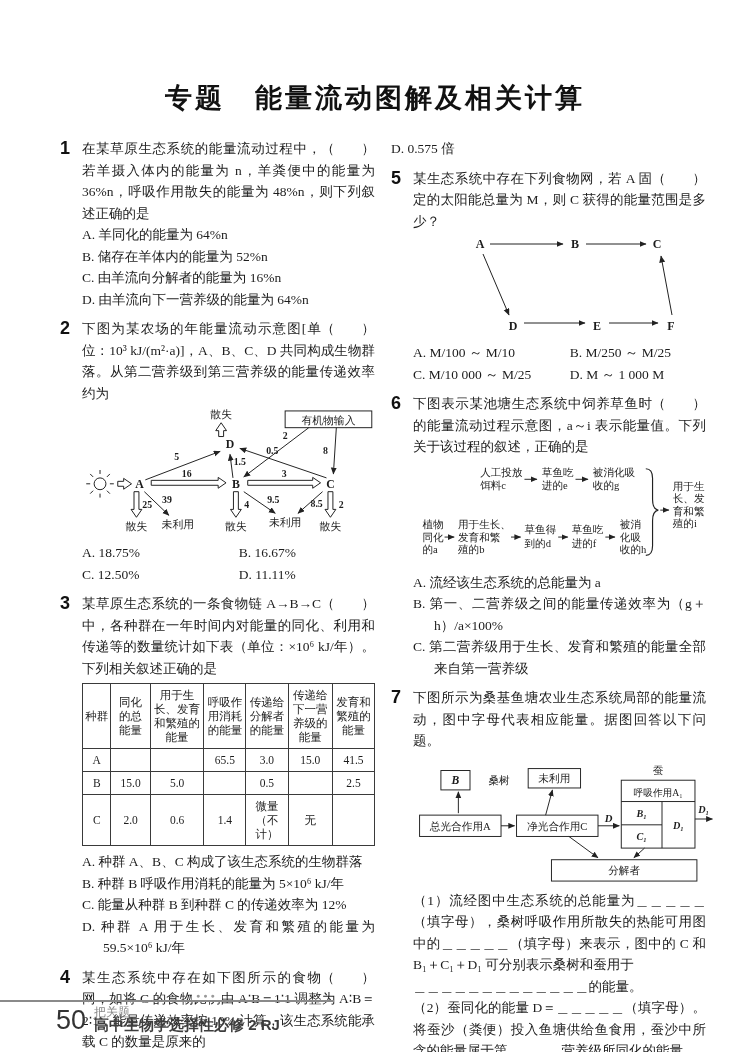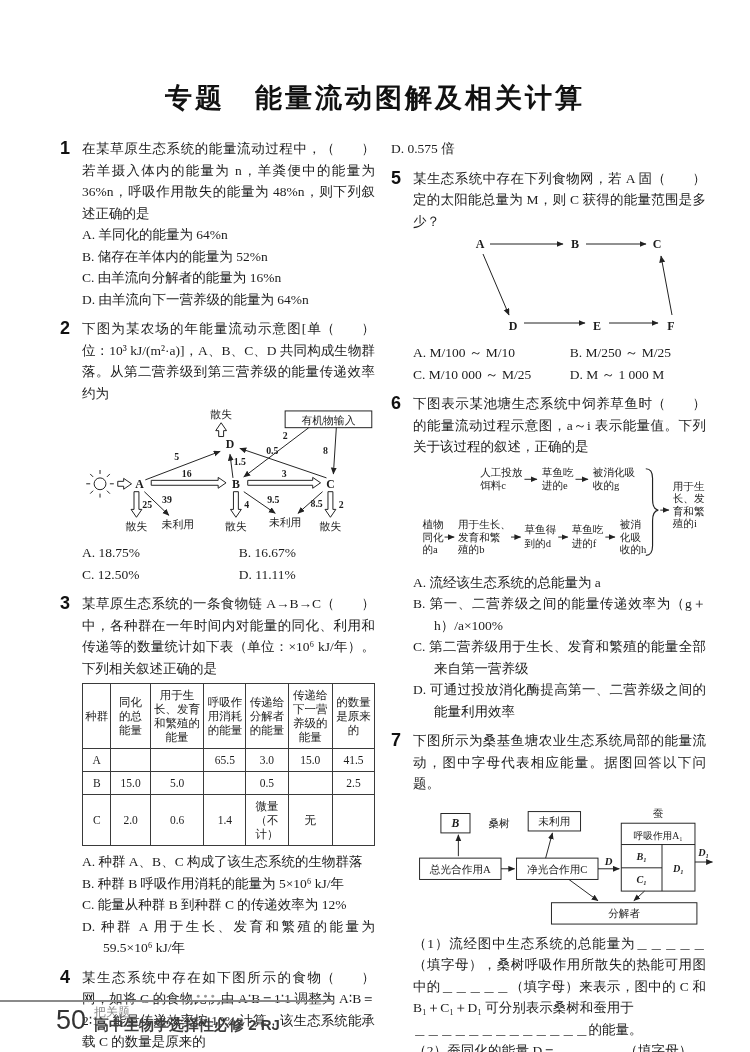--- a/index.html
+++ b/index.html
@@ -169,21 +169,21 @@
               <col style="width:44px">
           </colgroup>
           <tbody>
               <tr>
             <td>种群</td>
             <td>同化的总能量</td>
             <td>用于生长、发育和繁殖的能量</td>
             <td>呼吸作用消耗的能量</td>
             <td>传递给分解者的能量</td>
             <td>传递给下一营养级的能量</td>
-            <td>的数量是原来的</td>
+            <td>发育和繁殖的能量</td>
           </tr>
           <tr>
             <td>A</td>
             <td></td>
             <td></td>
             <td>65.5</td>
             <td>3.0</td>
             <td>15.0</td>
             <td>41.5</td>
           </tr>
@@ -319,21 +319,20 @@
               <text x="264" y="43">长、发</text>
               <text x="264" y="56">育和繁</text>
               <text x="264" y="69">殖的i</text>
             </g>
           </svg>
         </div>
 
         <div class="opt">A. 流经该生态系统的总能量为 a</div>
         <div class="opt">B. 第一、二营养级之间的能量传递效率为（g＋h）/a×100%</div>
         <div class="opt">C. 第二营养级用于生长、发育和繁殖的能量全部来自第一营养级</div>
-        <div class="opt">D. 可通过投放消化酶提高第一、二营养级之间的能量利用效率</div>
       </div>
     </div>
 
     <div class="q">
       <div class="qnum">7</div>
       <div class="qbody">
         <div class="stem">下图所示为桑基鱼塘农业生态系统局部的能量流动，图中字母代表相应能量。据图回答以下问题。</div>
 
         <div class="diagram">
           <svg width="306" height="128" viewBox="0 0 310 132">

